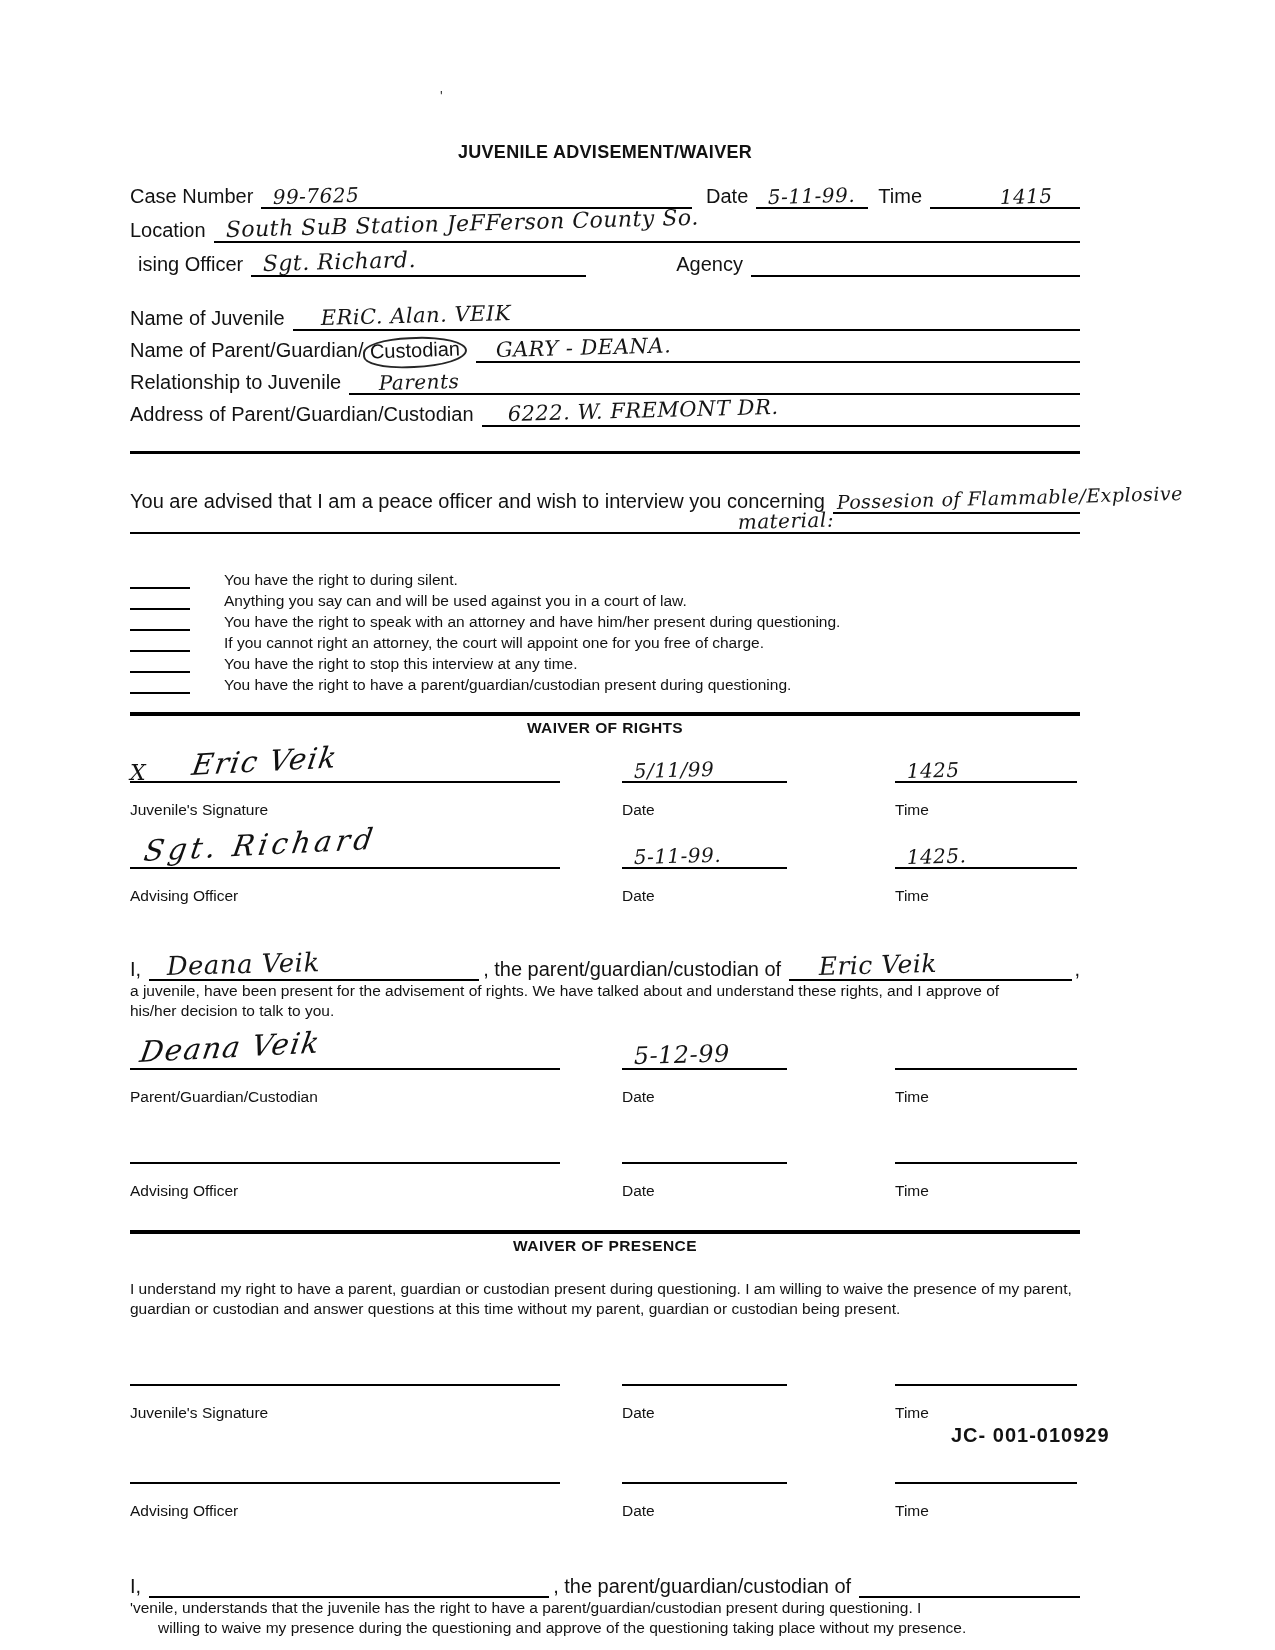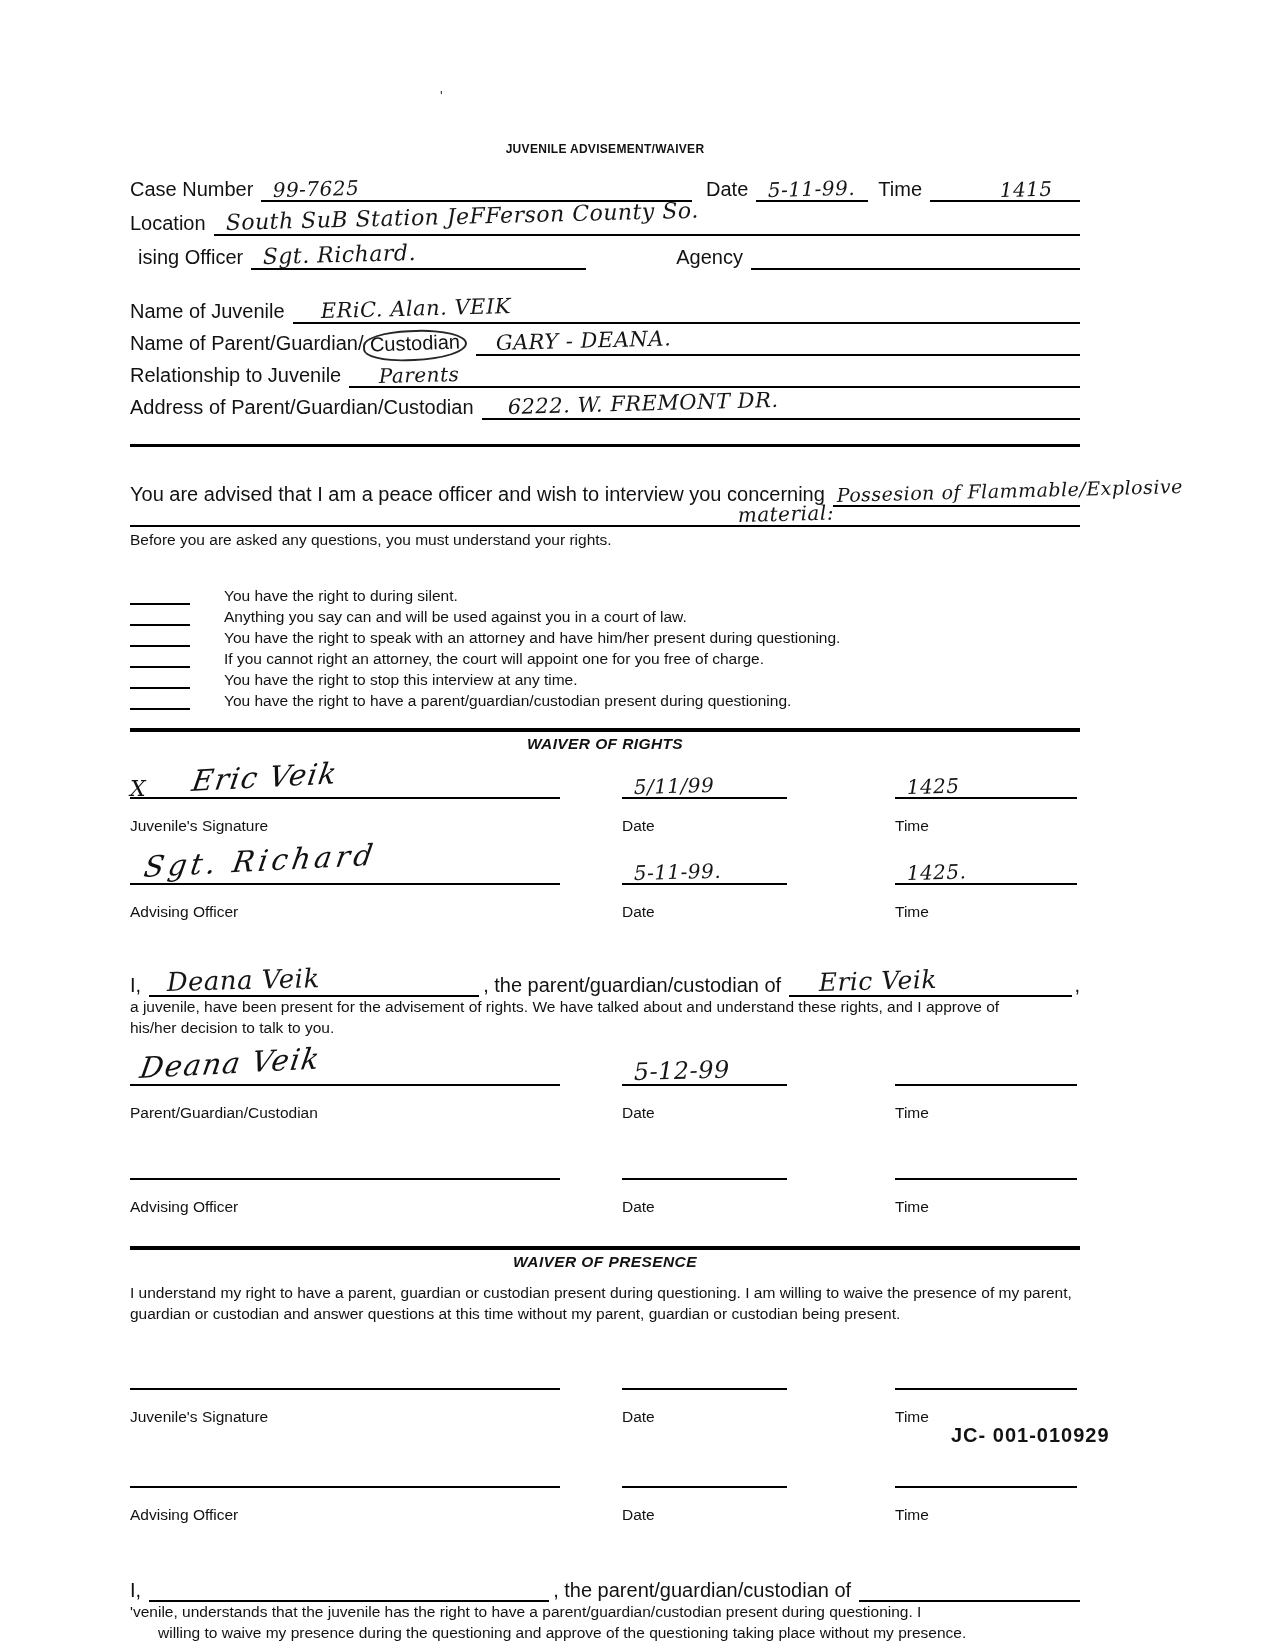--- a/index.html
+++ b/index.html
@@ -1,38 +1,38 @@
 <!DOCTYPE html>
 <html><head>
 <meta charset="utf-8">
 <style>
   html,body{margin:0;padding:0;background:#fff;}
   .page{position:relative;width:1275px;height:1650px;background:#ffffff;overflow:hidden;
         font-family:"Liberation Sans",sans-serif;color:#121212;}
   .content{position:absolute;left:130px;top:0;width:950px;}
   .stray{position:absolute;left:440px;top:88px;font-size:14px;color:#333;}
-  .title{margin-top:142px;text-align:center;font-weight:bold;font-size:12px;letter-spacing:0.3px;}
+  .title{margin-top:142px;text-align:center;font-weight:bold;font-size:18px;letter-spacing:0.3px;}
 
   .frow{display:flex;align-items:flex-end;height:30px;}
   .lbl{white-space:nowrap;font-size:20px;padding-right:8px;line-height:1;padding-bottom:3px;}
   .blank{position:relative;border-bottom:2px solid #000;height:100%;}
   .grow{flex:1;}
   .hw{font-family:"DejaVu Serif",serif;font-style:italic;font-size:20px;color:#161616;
       letter-spacing:0.5px;white-space:nowrap;transform:rotate(-1.5deg);transform-origin:left bottom;
       position:absolute;bottom:0;left:12px;line-height:1;}
   .sig{font-family:"DejaVu Serif",serif;font-style:italic;font-size:29px;color:#111;
        letter-spacing:1.5px;white-space:nowrap;transform:rotate(-3deg) skewX(-12deg);
        transform-origin:left bottom;position:absolute;bottom:1px;left:60px;line-height:1;}
   .xmark{position:absolute;left:0;bottom:-4px;font-family:"DejaVu Serif",serif;font-style:italic;
          font-size:22px;}
   .circled{display:inline-block;border:2px solid #262626;border-radius:48% 52% 55% 45%;
            padding:1px 5px 6px 5px;margin-bottom:-8px;transform:rotate(-2deg);}
 
   .divider{border-top:3px solid #000;margin-top:24px;}
-  .section-head{margin-top:18px;font-style:italic;}
+  .section-head{margin-top:18px;}
   .section-head .rule{border-top:4px solid #000;}
   .section-head .head{text-align:center;font-weight:bold;font-size:15.5px;margin-top:3px;
                       letter-spacing:0.4px;}
 
   .para{font-size:15.5px;line-height:1.32;}
   .rights{margin-top:34px;}
   .right-item{display:flex;align-items:flex-end;height:21px;}
   .init-line{width:60px;border-bottom:2px solid #000;margin-right:34px;height:14px;flex:none;}
   .right-text{font-size:15.5px;line-height:1;padding-bottom:2px;}
 
@@ -130,21 +130,20 @@
       <span class="lbl">You are advised that I am a peace officer and wish to interview you concerning</span>
       <span class="blank grow">
         <span class="hw" style="font-size:19px;left:4px;">Possesion of Flammable/Explosive</span>
       </span>
     </div>
     <div class="frow" style="height:20px;">
       <span class="blank grow">
         <span class="hw" style="left:608px;">material:</span>
       </span>
     </div>
-    <div class="para" style="margin-top:3px;">Before you are asked any questions, you must understand your rights.</div>
 
     <div class="rights">
       <div class="right-item">
         <span class="init-line"></span>
         <span class="right-text">You have the right to during silent.</span>
       </div>
       <div class="right-item">
         <span class="init-line"></span>
         <span class="right-text">Anything you say can and will be used against you in a court of law.</span>
       </div>
@@ -262,21 +261,21 @@
         <div class="sigline"></div>
         <div class="sublabel">Time</div>
       </div>
     </div>
 
     <div class="section-head" style="margin-top:30px;">
       <div class="rule"></div>
       <div class="head">WAIVER OF PRESENCE</div>
     </div>
 
-    <div class="para" style="margin-top:12px;width:945px;">I understand my right to have a parent, guardian or custodian present during questioning.  I am willing to waive the presence of my parent, guardian or custodian and answer questions at this time without my parent, guardian or custodian being present.</div>
+    <div class="para" style="margin-top:24px;width:945px;">I understand my right to have a parent, guardian or custodian present during questioning.  I am willing to waive the presence of my parent, guardian or custodian and answer questions at this time without my parent, guardian or custodian being present.</div>
 
     <div class="sigrow" style="margin-top:34px;">
       <div class="sigcol col-main">
         <div class="sigline"></div>
         <div class="sublabel">Juvenile's Signature</div>
       </div>
       <div class="sigcol col-date">
         <div class="sigline"></div>
         <div class="sublabel">Date</div>
       </div>

